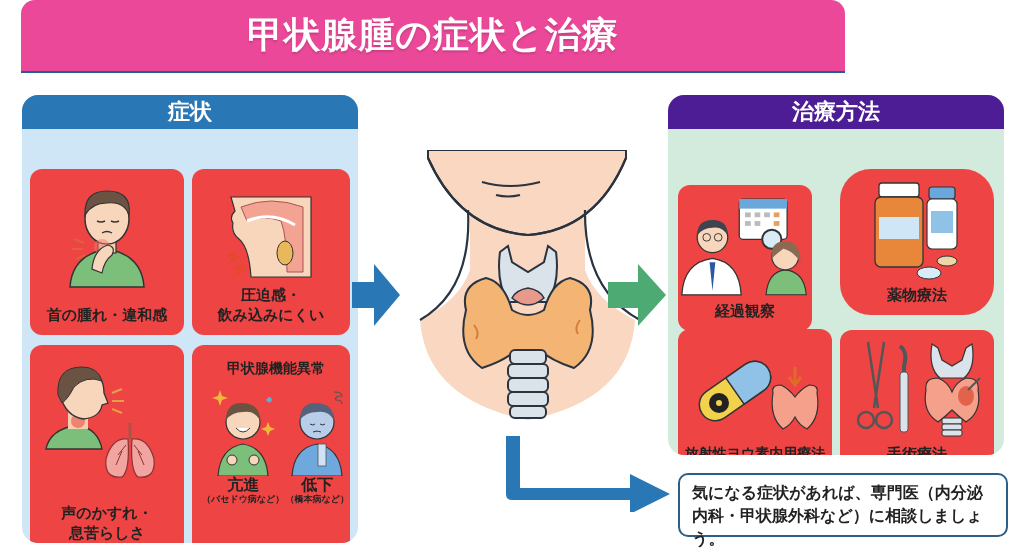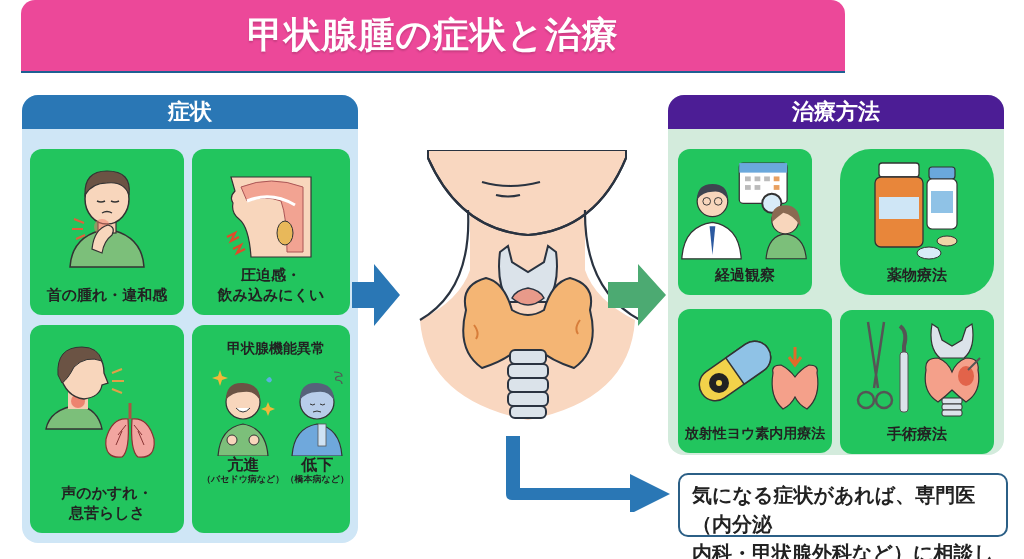--- a/index.html
+++ b/index.html
@@ -15,29 +15,29 @@
   .panel { position: absolute; border-radius: 16px; overflow: hidden; }
   .panel-head { height: 34px; display: flex; align-items: center; justify-content: center;
     color: #fff; font-size: 22px; font-weight: bold; }
   .panel-body { position: absolute; left: 0; right: 0; top: 42px; bottom: 0; }
 
   .sym { left: 22px; top: 95px; width: 336px; height: 448px; background: #cfe6f6; }
   .sym .panel-head { background: #2a77b5; }
   .trt { left: 668px; top: 95px; width: 336px; height: 360px; background: #d3ebdc; }
   .trt .panel-head { background: #4c1d95; }
 
-  .card { position: absolute; background: #22c55e; border-radius: 12px; display: flex; flex-direction: column;
-    align-items: center; justify-content: flex-end; padding-bottom: 10px; }
+  .card { position: absolute; background: #ef4444; border-radius: 12px; display: flex; flex-direction: column;
+    align-items: center; justify-content: flex-end; padding-bottom: 10px; margin-top: 20px; }
   .card .illus { position: absolute; left: 0; right: 0; top: 8px; display: flex; justify-content: center; }
   .card .label { font-size: 15px; font-weight: bold; text-align: center; line-height: 1.35; color: #222; }
 
   .arrow { position: absolute; }
 
   .note { position: absolute; left: 678px; top: 473px; width: 330px; height: 64px; border: 2.5px solid #2b5f86;
-    border-radius: 10px; background: #fff; padding: 6px 12px; font-size: 20px; line-height: 1.45;
+    border-radius: 10px; background: #fff; padding: 6px 12px; font-size: 16px; line-height: 1.45;
     font-weight: bold; color: #222; }
 </style>
 </head>
 <body>
 
 <div class="title-bar">
   <h1>甲状腺腫の症状と治療</h1>
 </div>
 
 <div class="panel sym">
@@ -160,21 +160,21 @@
   <path d="M0 20 L30 20 L30 2 L58 33 L30 64 L30 46 L0 46Z" fill="#4caa72"></path>
 </svg>
 
 <svg class="arrow" style="left:500px;top:432px;" width="180" height="80" viewBox="0 0 180 80">
   <path d="M6 4 L20 4 L20 56 L130 56 L130 42 L170 62 L130 82 L130 68 L12 68 Q6 68 6 62Z" fill="#2a77b5"></path>
 </svg>
 
 <div class="panel trt">
   <div class="panel-head">治療方法</div>
   <div class="panel-body">
-    <div class="card" style="left:10px;top:12px;width:134px;height:146px;">
+    <div class="card" style="left:10px;top:28px;width:134px;height:146px;">
       <div class="illus">
         <svg width="140" height="104" viewBox="0 0 140 104">
           <rect x="64" y="4" width="50" height="42" rx="4" fill="#fff" stroke="#333" stroke-width="1.3"></rect>
           <rect x="64" y="4" width="50" height="10" fill="#6aa8dc"></rect>
           <g fill="#bbb">
               <rect x="70" y="18" width="6" height="5"></rect>
               <rect x="80" y="18" width="6" height="5"></rect>
               <rect x="90" y="18" width="6" height="5"></rect>
               <rect x="100" y="18" width="6" height="5" fill="#e8a060"></rect>
               <rect x="70" y="27" width="6" height="5"></rect>

